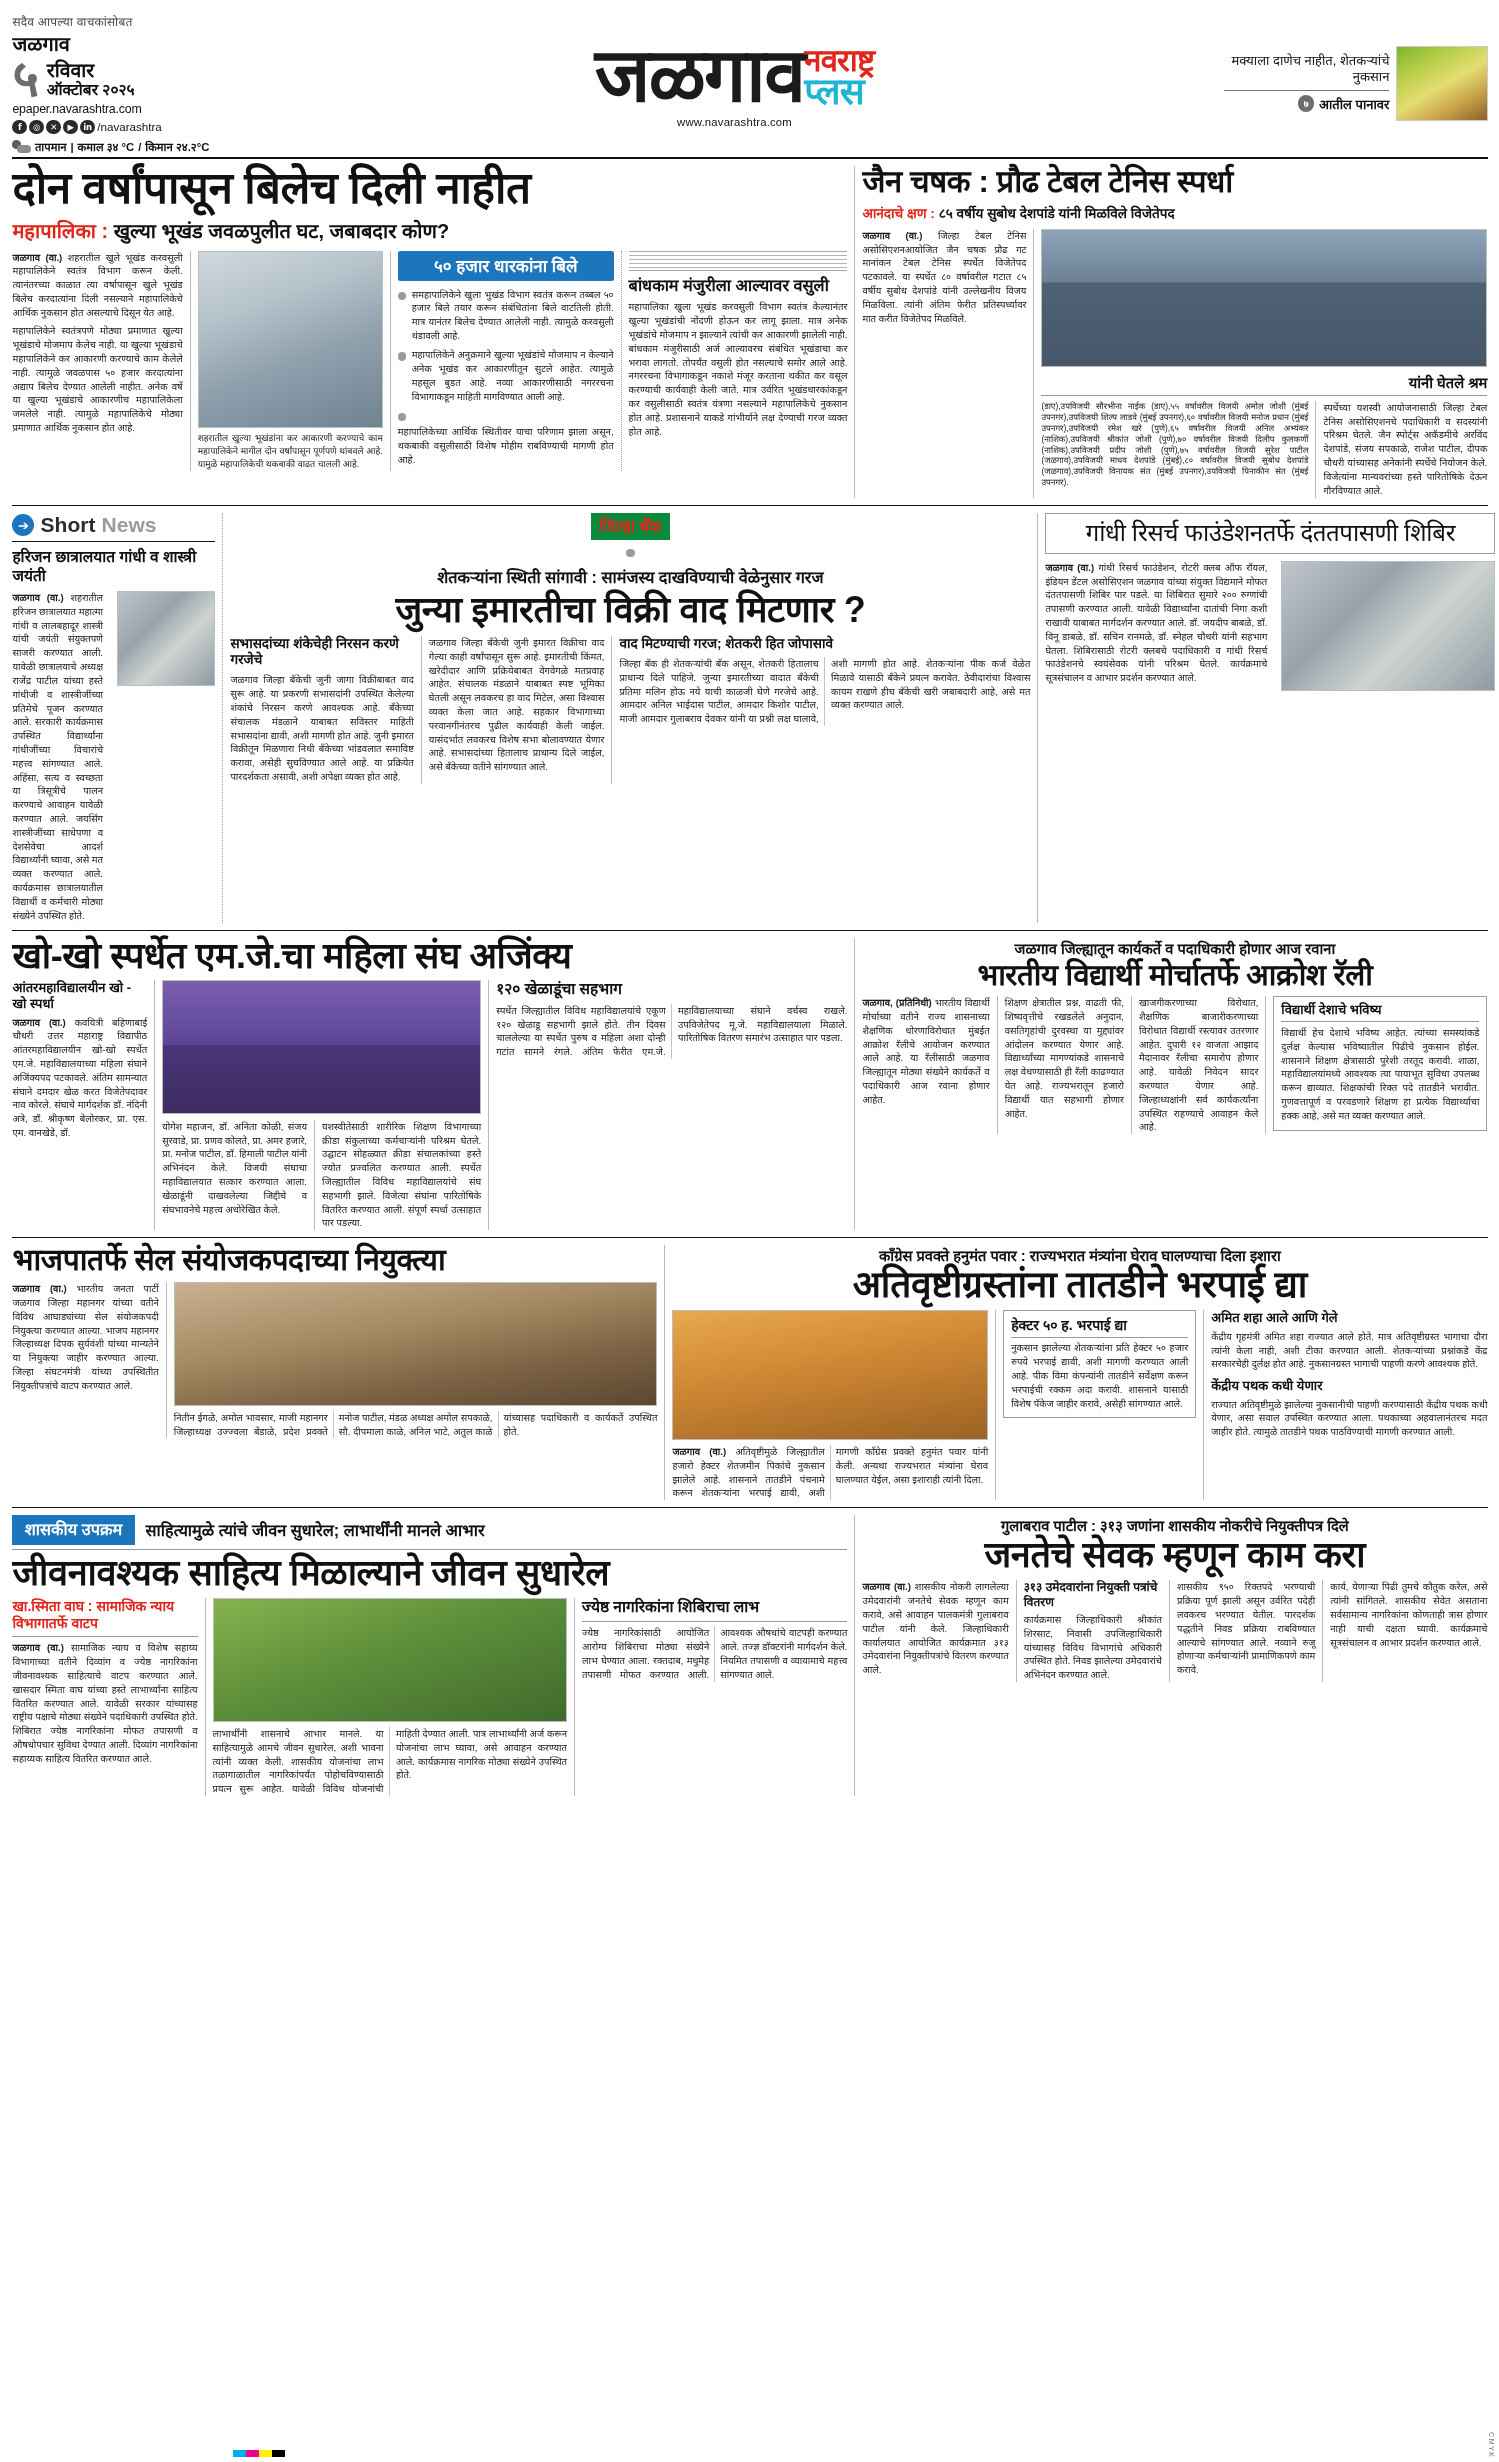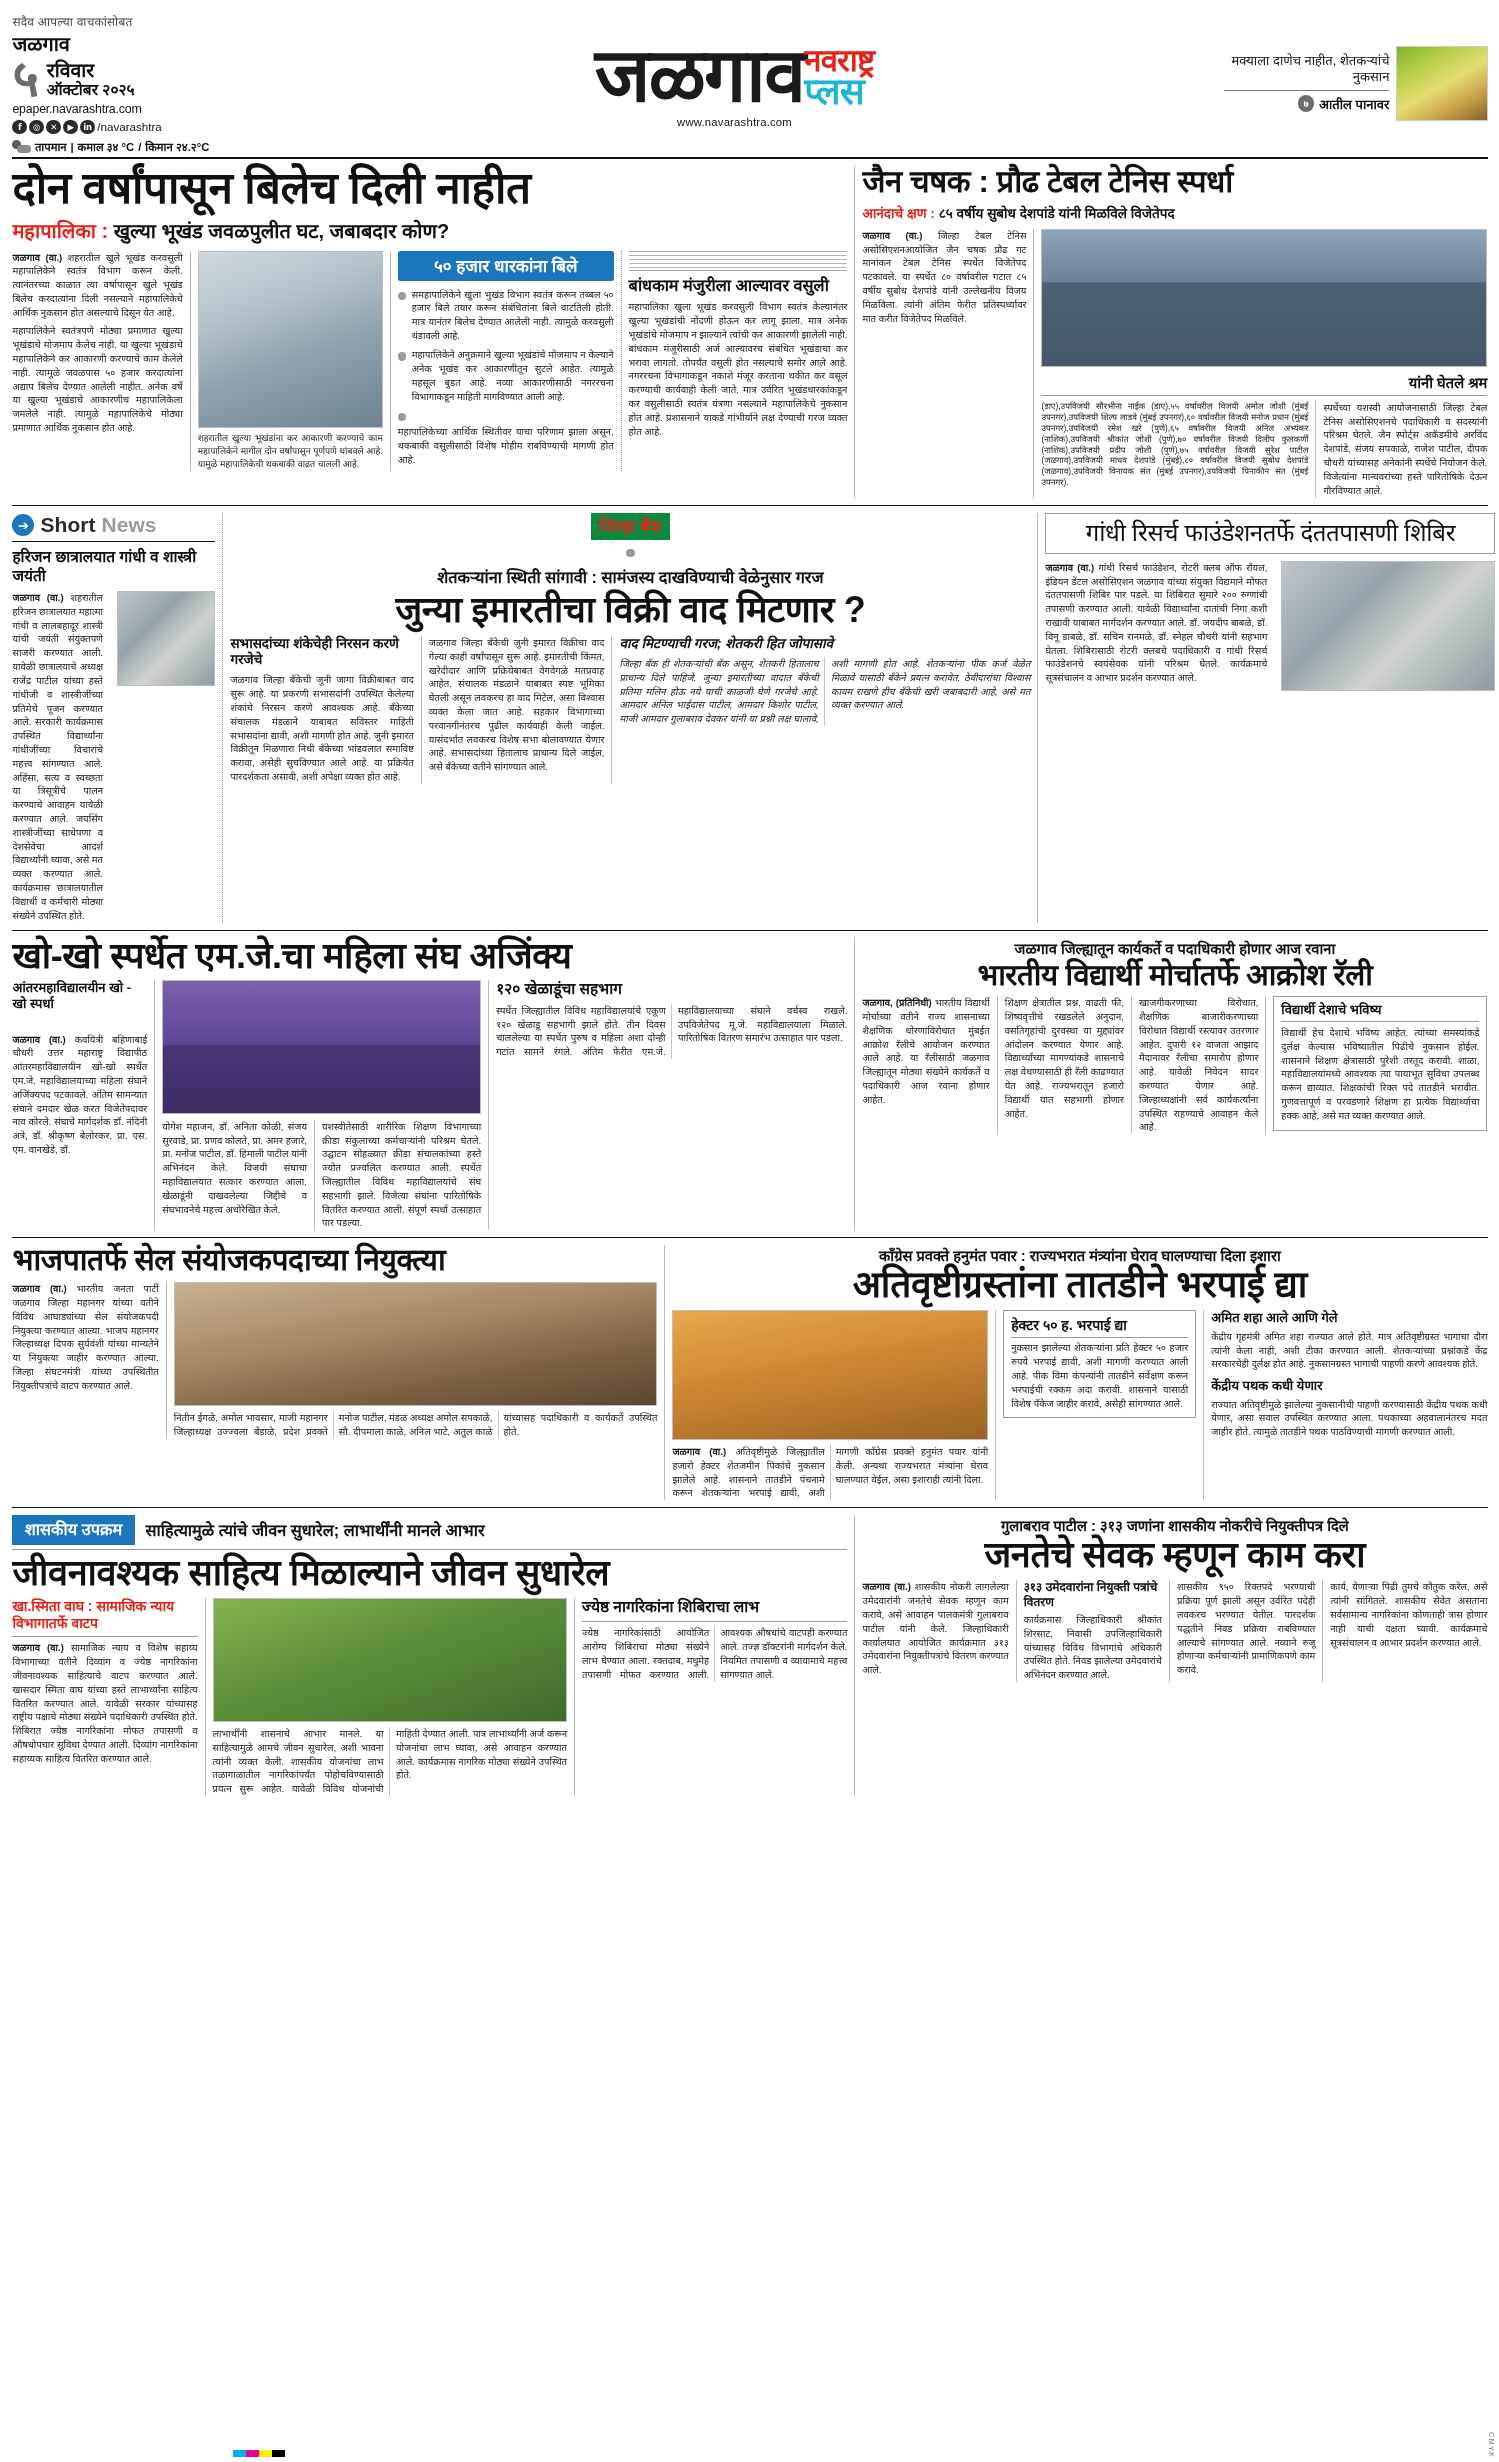--- a/index.html
+++ b/index.html
@@ -296,21 +296,21 @@
         <div class="col" style="width:194px; padding-left:0;">
           <div class="kicker" style="font-size:13.6px;">सभासदांच्या शंकेचेही निरसन करणे गरजेचे</div>
           <div class="body-txt" style="margin-top:4.7px;">
             <span class="dateline"></span>
             <span>जळगाव जिल्हा बँकेची जुनी जागा विक्रीबाबत वाद सुरू आहे. या प्रकरणी सभासदांनी उपस्थित केलेल्या शंकांचे निरसन करणे आवश्यक आहे. बँकेच्या संचालक मंडळाने याबाबत सविस्तर माहिती सभासदांना द्यावी, अशी मागणी होत आहे. जुनी इमारत विक्रीतून मिळणारा निधी बँकेच्या भांडवलात समाविष्ट करावा, असेही सुचविण्यात आले आहे. या प्रक्रियेत पारदर्शकता असावी, अशी अपेक्षा व्यक्त होत आहे.</span>
           </div>
         </div>
         <div class="col vdiv" style="width:194px;">
           <div class="body-txt">जळगाव जिल्हा बँकेची जुनी इमारत विक्रीचा वाद गेल्या काही वर्षांपासून सुरू आहे. इमारतीची किंमत, खरेदीदार आणि प्रक्रियेबाबत वेगवेगळे मतप्रवाह आहेत. संचालक मंडळाने याबाबत स्पष्ट भूमिका घेतली असून लवकरच हा वाद मिटेल, असा विश्वास व्यक्त केला जात आहे. सहकार विभागाच्या परवानगीनंतरच पुढील कार्यवाही केली जाईल. यासंदर्भात लवकरच विशेष सभा बोलावण्यात येणार आहे. सभासदांच्या हितालाच प्राधान्य दिले जाईल, असे बँकेच्या वतीने सांगण्यात आले.</div>
         </div>
-        <div class="col vdiv" style="width:427px; padding-right:0;font-style:italic;">
+        <div class="col vdiv" style="width:427px; padding-right:0;">
           <div class="kicker" style="font-size:13.6px;">वाद मिटण्याची गरज; शेतकरी हित जोपासावे</div>
           <div class="body-txt" style="margin-top:4.7px; column-count:2; column-gap:12.4px; column-rule:0.8px solid #c4c4c4;">जिल्हा बँक ही शेतकऱ्यांची बँक असून, शेतकरी हितालाच प्राधान्य दिले पाहिजे. जुन्या इमारतीच्या वादात बँकेची प्रतिमा मलिन होऊ नये याची काळजी घेणे गरजेचे आहे. आमदार अनिल भाईदास पाटील, आमदार किशोर पाटील, माजी आमदार गुलाबराव देवकर यांनी या प्रश्नी लक्ष घालावे, अशी मागणी होत आहे. शेतकऱ्यांना पीक कर्ज वेळेत मिळावे यासाठी बँकेने प्रयत्न करावेत. ठेवीदारांचा विश्वास कायम राखणे हीच बँकेची खरी जबाबदारी आहे, असे मत व्यक्त करण्यात आले.</div>
         </div>
       </div>
     </div>
 
     <div class="col vdiv" style="width:458px; padding-right:0;">
       <div class="boxed" style="padding:6.2px 7.8px 7.8px;">
         <div class="hl" style="font-size:24px; text-align:center; font-weight:normal;">गांधी रिसर्च फाउंडेशनतर्फे दंततपासणी शिबिर</div>
       </div>
@@ -330,21 +330,21 @@
 
   <div style="border-bottom:1.6px solid #111; margin-top:7px;"></div>
 
   <div class="cols" style="margin-top:7px;">
 
     <div class="col" style="width:842px; padding-left:0;">
       <div class="hl" style="font-size:36px;">खो-खो स्पर्धेत एम.जे.चा महिला संघ अजिंक्य</div>
       <div class="cols" style="margin-top:6.2px;">
         <div class="col" style="width:144px; padding-left:0;">
           <div class="kicker" style="font-size:13px;">आंतरमहाविद्यालयीन खो - खो स्पर्धा</div>
-          <div class="body-txt" style="margin-top:21px;">
+          <div class="body-txt" style="margin-top:4px;">
             <span class="dateline">जळगाव (वा.)</span>
             <span>कवयित्री बहिणाबाई चौधरी उत्तर महाराष्ट्र विद्यापीठ आंतरमहाविद्यालयीन खो-खो स्पर्धेत एम.जे. महाविद्यालयाच्या महिला संघाने अजिंक्यपद पटकावले. अंतिम सामन्यात संघाने दमदार खेळ करत विजेतेपदावर नाव कोरले. संघाचे मार्गदर्शक डॉ. नंदिनी अत्रे, डॉ. श्रीकृष्ण बेलोरकर, प्रा. एस. एम. वानखेडे, डॉ.</span>
           </div>
         </div>
         <div class="col vdiv" style="width:334px;">
           <div class="ph purple" style="height:134px;"></div>
           <div class="cols" style="margin-top:5.4px;">
             <div class="col" style="width:159px; padding-left:0;">
               <div class="body-txt">योगेश महाजन, डॉ. अनिता कोळी, संजय सुरवाडे, प्रा. प्रणव कोलते, प्रा. अमर हजारे, प्रा. मनोज पाटील, डॉ. हिमाली पाटील यांनी अभिनंदन केले. विजयी संघाचा महाविद्यालयात सत्कार करण्यात आला. खेळाडूंनी दाखवलेल्या जिद्दीचे व संघभावनेचे महत्त्व अधोरेखित केले.</div>
             </div>

